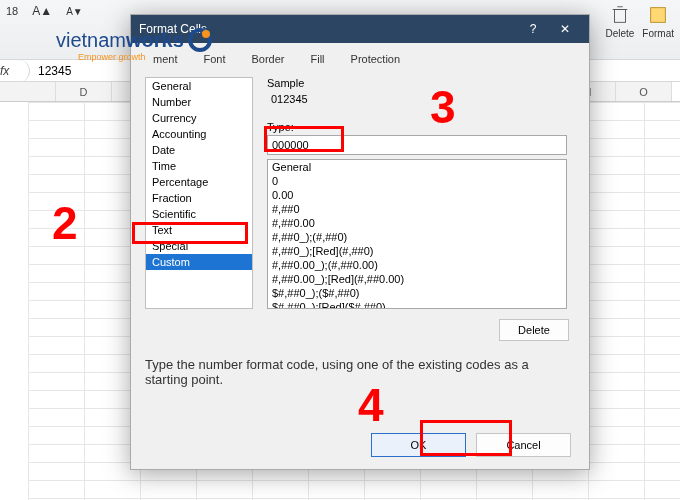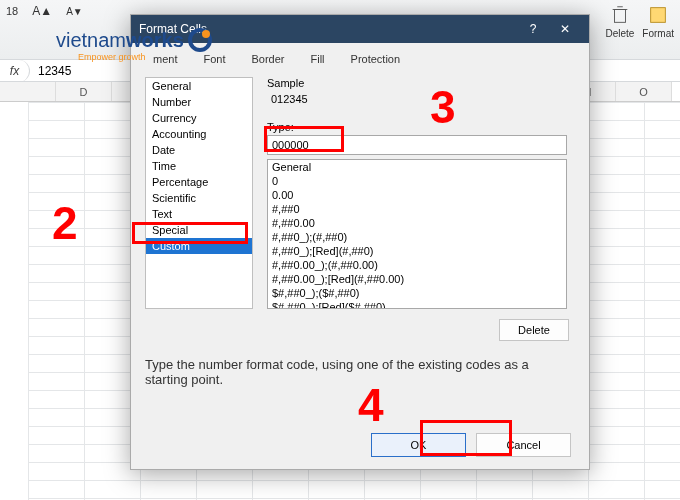--- a/index.html
+++ b/index.html
@@ -6,21 +6,21 @@
   body { width: 680px; height: 500px; overflow: hidden; background: #fff; position: relative; }
 
   
   .sheet-bg { position: absolute; inset: 0; background: #fff; }
   .ribbon-stub { height: 60px; background: linear-gradient(#f5f6f7,#eceeef); border-bottom: 1px solid #d6d9dc; }
   .ribbon-right { position:absolute; top:4px; right:6px; display:flex; gap:8px; font-size:10px; color:#333; }
   .ribbon-right .btn { display:flex; flex-direction:column; align-items:center; gap:2px; }
   .ribbon-right svg { width:22px; height:22px; }
   .ribbon-left { position:absolute; top:4px; left:6px; display:flex; gap:14px; align-items:center; font-size:11px; color:#333; }
   .fx-bar { height:22px; border-bottom:1px solid #d6d9dc; display:flex; align-items:center; font-size:12px; }
-  .fx-label { width:30px; text-align:center; font-style:italic; color:#404040; border-right:1px solid #d6d9dc; line-height:22px;border-radius:11px; }
+  .fx-label { width:30px; font-style:italic; color:#404040; border-right:1px solid #d6d9dc; line-height:22px;border-radius:11px; }
   .fx-val { padding-left:8px; }
   .col-headers { height:20px; display:flex; border-bottom:1px solid #ccc; }
   .col-headers div, .row-headers div { font-size:11px; color:#555; background:#f3f3f3; }
   .col-headers div { width:56px; text-align:center; line-height:20px; border-right:1px solid #ddd; }
   .grid { position:absolute; left:28px; right:0; top:102px; bottom:0;
     background-image: linear-gradient(#e4e6e8 1px, transparent 1px),
                       linear-gradient(90deg, #e4e6e8 1px, transparent 1px);
     background-size: 56px 18px; }
 
   
@@ -128,20 +128,21 @@
   </div>
   <div class="dlg-body">
     <div class="catbox">
       <div>General</div>
       <div>Number</div>
       <div>Currency</div>
       <div>Accounting</div>
       <div>Date</div>
       <div>Time</div>
       <div>Percentage</div>
+      <div>Fraction</div>
       <div>Scientific</div>
       <div>Text</div>
       <div>Special</div>
       <div class="sel">Custom</div>
     </div>
     <div class="sample-lbl">Sample</div>
     <div class="sample-box">012345</div>
     <div class="type-lbl">Type:</div>
     <input class="type-input" value="000000" style="">
     <div class="fmt-list">

